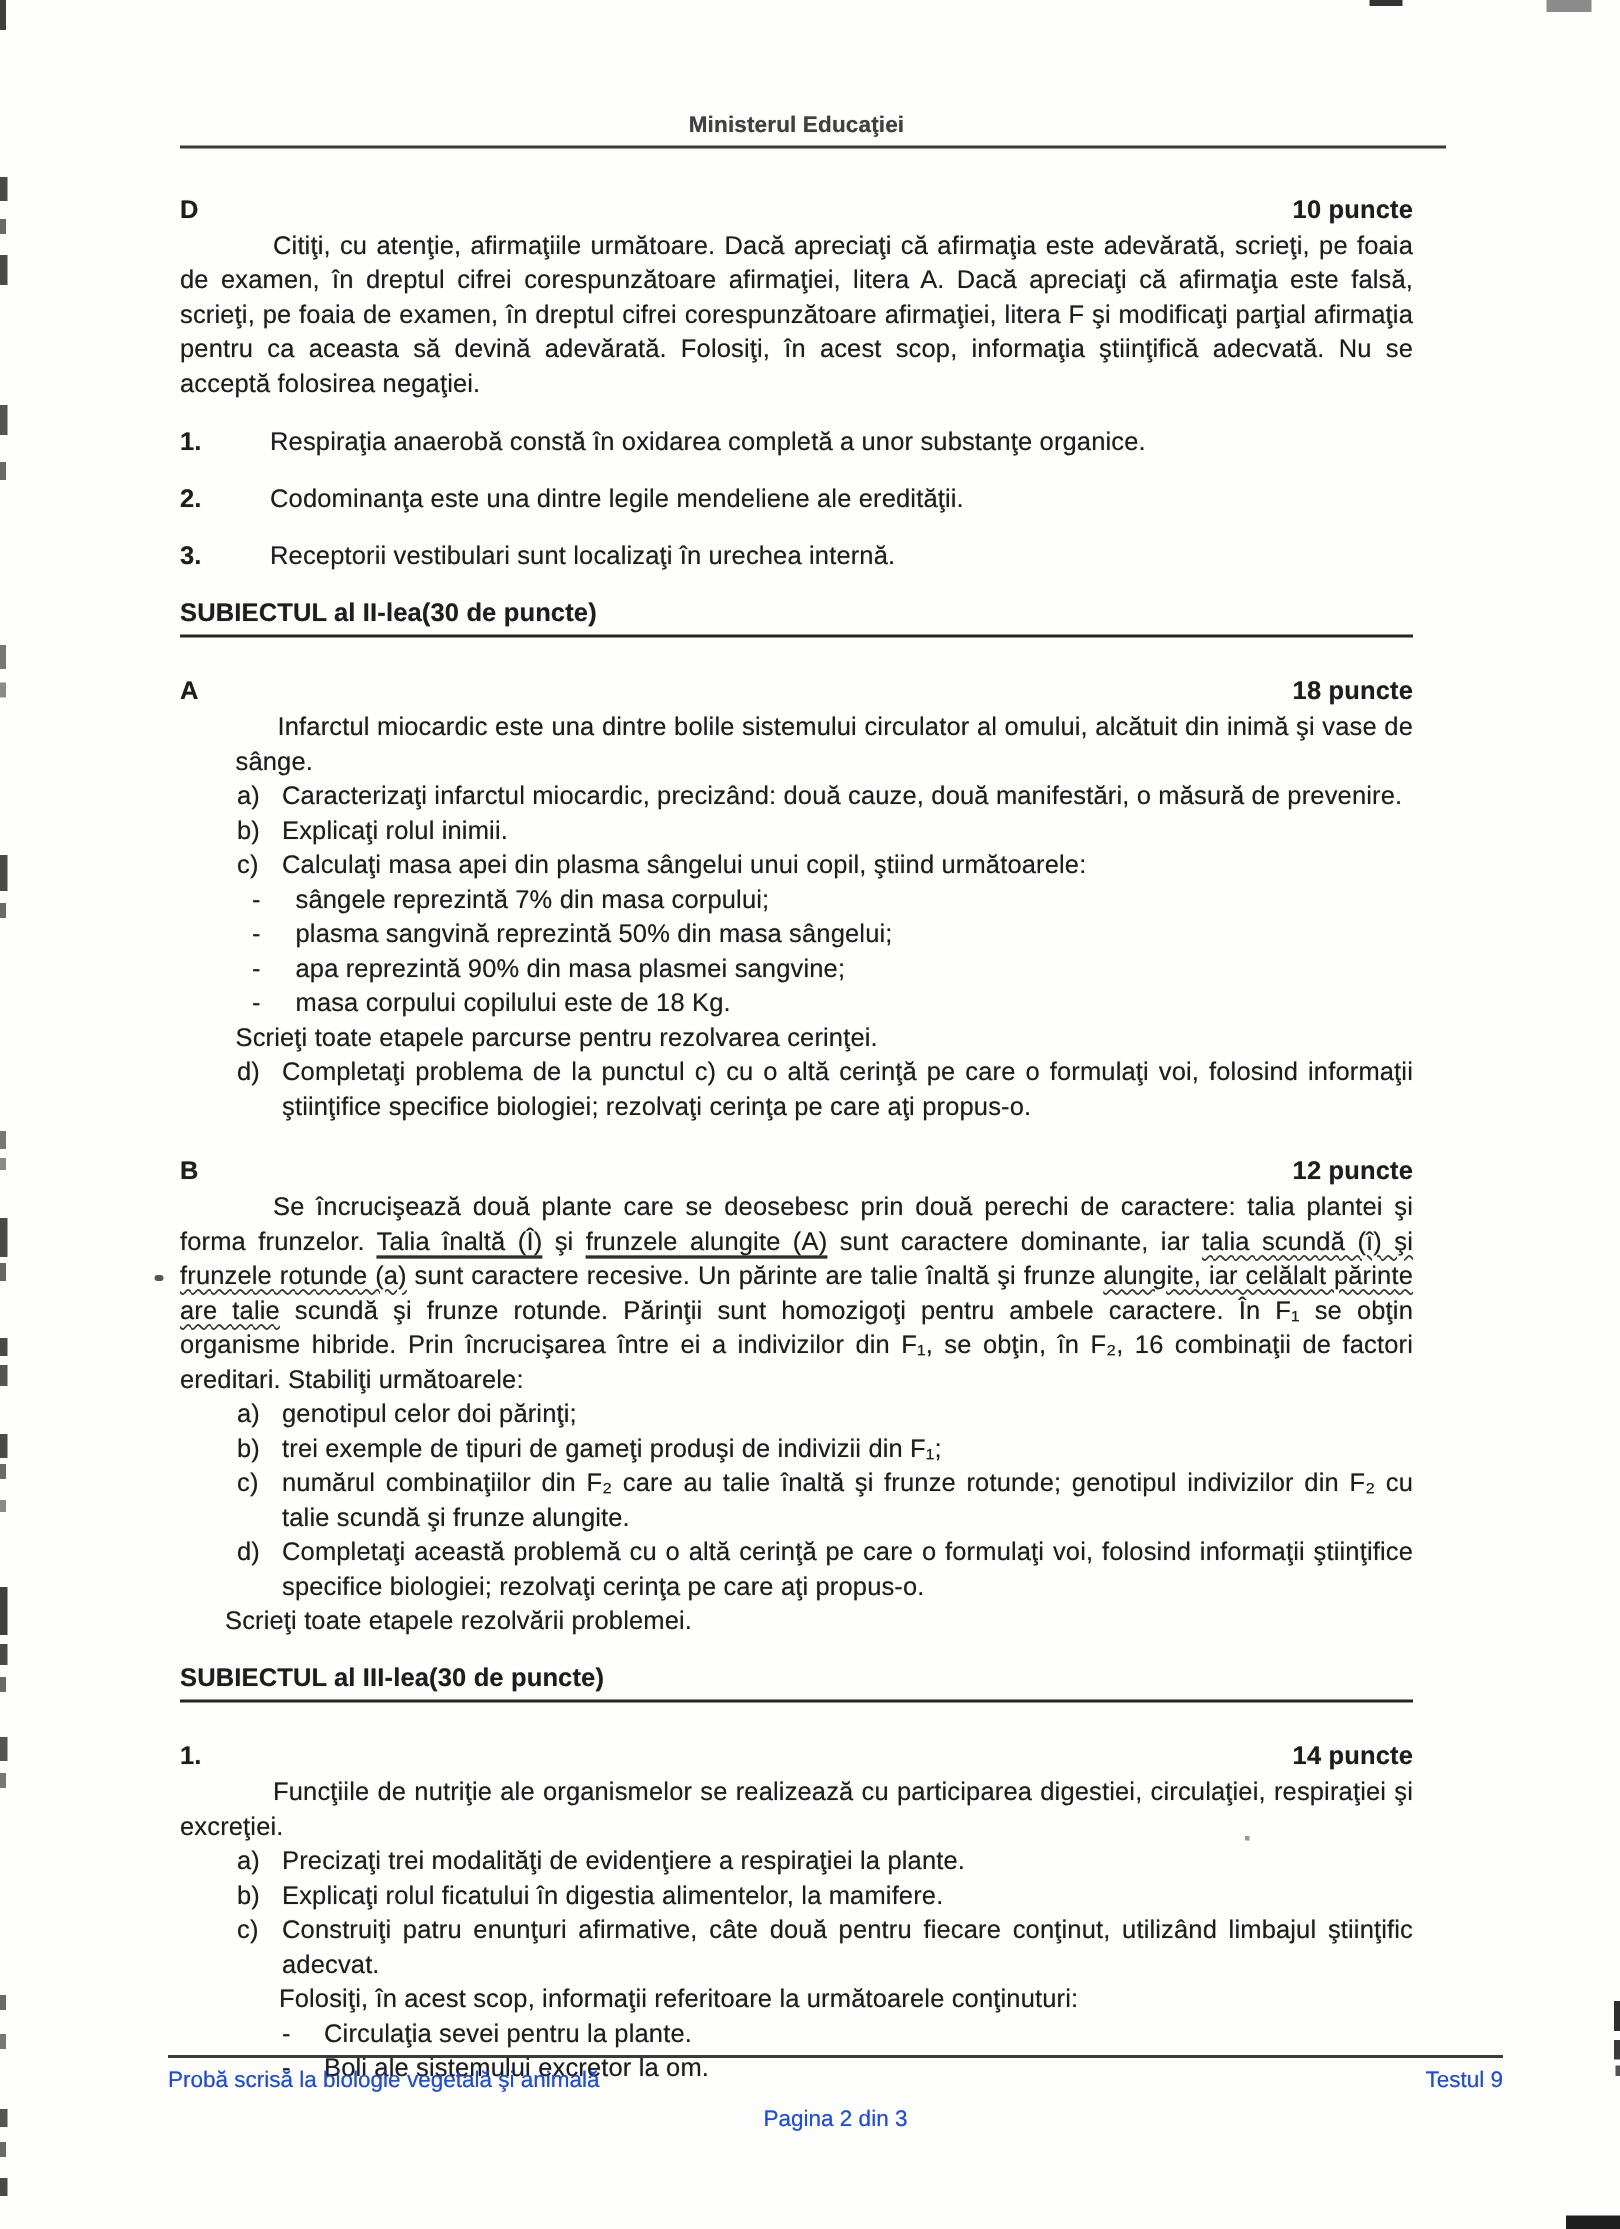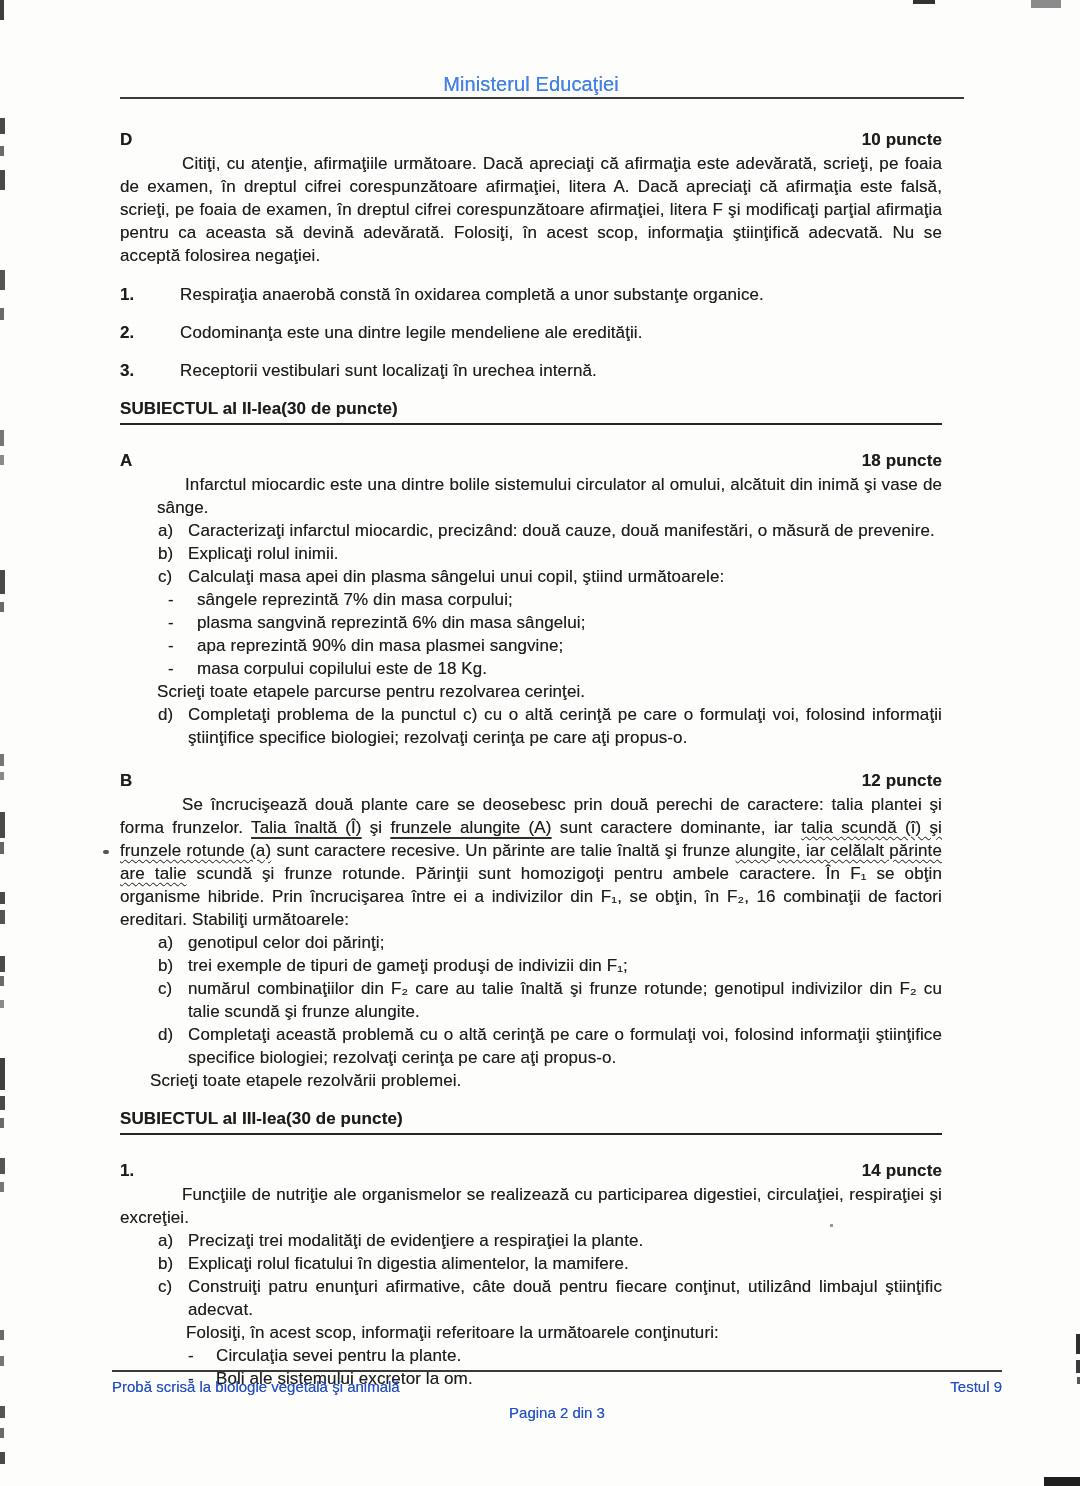--- a/index.html
+++ b/index.html
@@ -14,21 +14,21 @@
   }
   .page { position:absolute; inset:0; background:#fdfdfc; }
 
   .content {
     position:absolute; left:120px; top:74px; width:822px;
     font-size:17px; line-height:23px;
     letter-spacing:0.1px;
     text-shadow:0 0 0.5px rgba(25,25,25,0.55);
   }
 
-  .doc-header { text-align:center; font-size:20px; line-height:20px; color:#3b82f6; }
+  .doc-header { text-align:center; font-size:15px; line-height:20px; color:#404040;font-weight:bold; }
   .header-rule { width:844px; border-bottom:2px solid #3a3a3a; margin-top:3px; }
 
   .points-row { display:flex; justify-content:space-between; font-weight:700; }
   .d-row { margin-top:29px; }
   .a-row { margin-top:24px; }
   .b-row { margin-top:20px; }
   .q1-row { margin-top:24px; }
 
   .para { text-align:justify; text-indent:62px; margin-top:1px; }
   .intro-a { margin-left:37px; text-indent:28px; }
@@ -177,21 +177,21 @@
       <span class="tag">c)</span>
       <span class="txt">Calculaţi masa apei din plasma sângelui unui copil, ştiind următoarele:</span>
     </div>
 
     <div class="dash-item">
       <span class="tag">-</span>
       <span>sângele reprezintă 7% din masa corpului;</span>
     </div>
     <div class="dash-item">
       <span class="tag">-</span>
-      <span>plasma sangvină reprezintă 6% din masa sângelui;</span>
+      <span>plasma sangvină reprezintă 50% din masa sângelui;</span>
     </div>
     <div class="dash-item">
       <span class="tag">-</span>
       <span>apa reprezintă 90% din masa plasmei sangvine;</span>
     </div>
     <div class="dash-item">
       <span class="tag">-</span>
       <span>masa corpului copilului este de 18 Kg.</span>
     </div>
 

